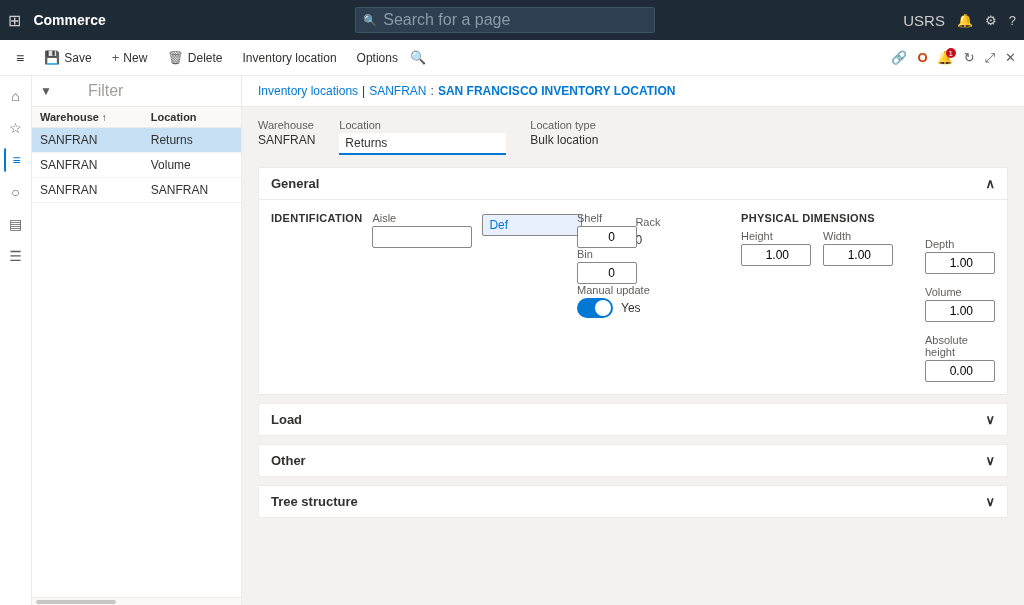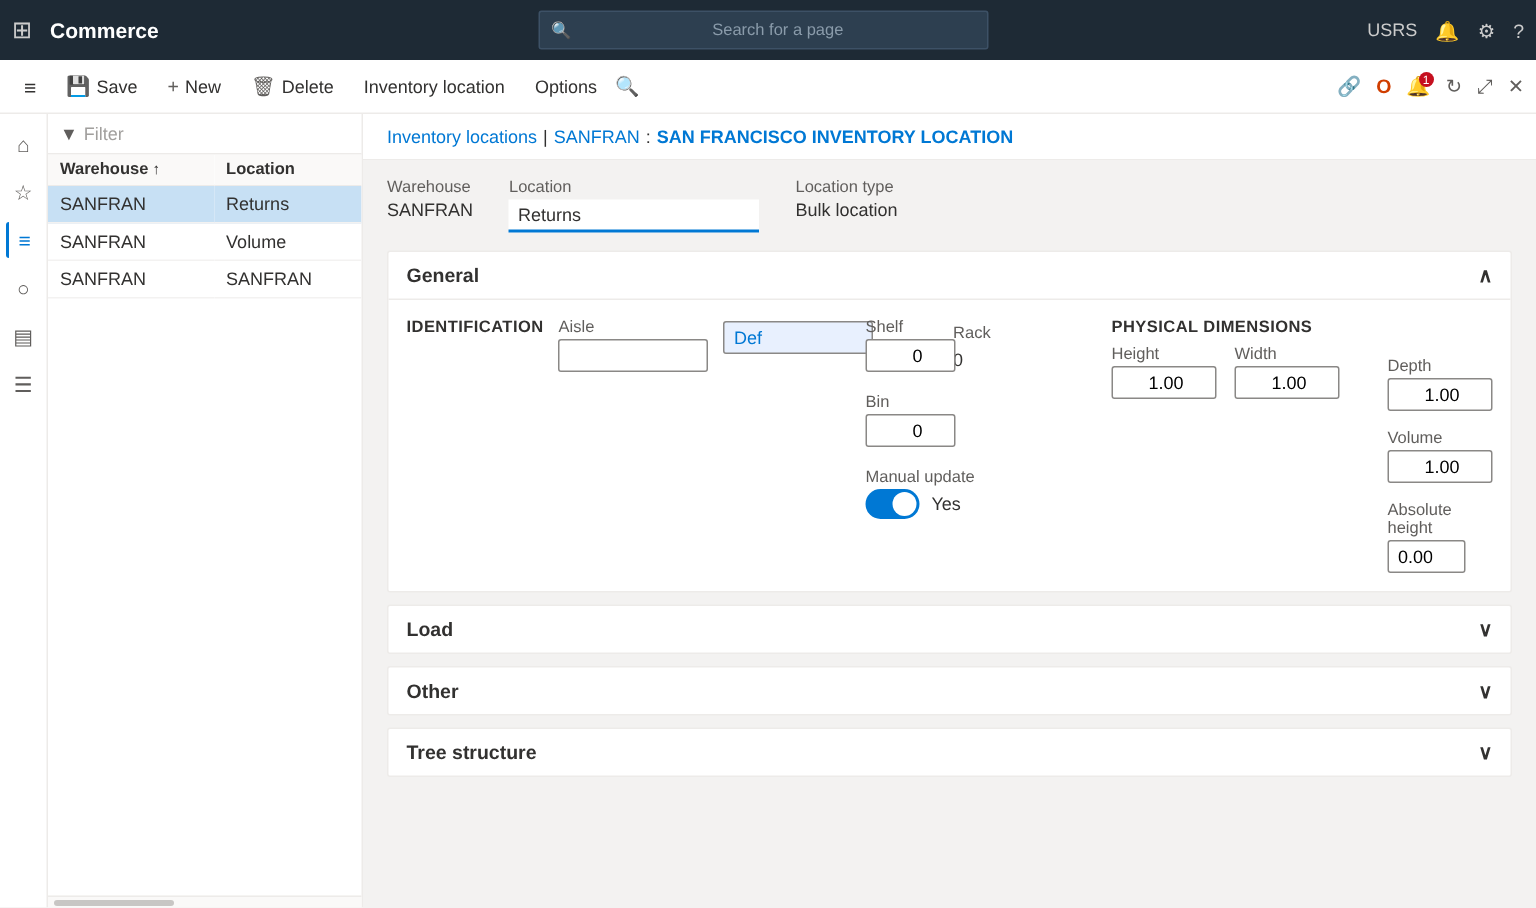--- a/index.html
+++ b/index.html
@@ -27,28 +27,27 @@
       display: flex;
       align-items: center;
       padding: 0 8px;
       gap: 6px;
       height: 26px;
     }
     .top-nav .search-bar input {
       background: transparent;
       border: none;
       color: #7dd3fc;
-      font-size: 11px;
+      font-size: 16px;
       outline: none;
       width: 100%;
-      text-align: center;
     }
     .top-nav .search-bar input::placeholder { color: #8a9baa; }
     .top-nav .right-icons { display: flex; align-items: center; gap: 12px; color: #ccc; font-size: 13px; }
-    .top-nav .right-icons .usrs { font-size: 12px; }
+    .top-nav .right-icons .usrs { font-size: 15px; }
 
     
     .command-bar {
       background: #fff;
       border-bottom: 1px solid #edebe9;
       height: 36px;
       display: flex;
       align-items: center;
       padding: 0 8px;
       gap: 4px;
@@ -102,24 +101,25 @@
       padding: 6px 8px;
       border-bottom: 1px solid #edebe9;
       display: flex;
       align-items: center;
       gap: 4px;
     }
     .list-panel .filter-bar .filter-icon { color: #605e5c; font-size: 12px; }
     .list-panel .filter-bar input {
       border: none;
       outline: none;
-      font-size: 12px;
+      font-size: 16px;
       color: #323130;
       width: 100%;
       background: transparent;
+      margin-left: 32px;
     }
     .list-panel .filter-bar input::placeholder { color: #a19f9d; }
 
     .list-table { width: 100%; border-collapse: collapse; }
     .list-table th {
       text-align: left;
       font-size: 11px;
       font-weight: 600;
       color: #323130;
       padding: 4px 8px;
@@ -392,21 +392,21 @@
                 <div style="margin-top:2px;">
                   <input class="field-input def-input" type="text" value="Def" id="def-input" style="width: 80px; background: rgb(220, 233, 248); color: rgb(0, 120, 212);">
                 </div>
                 <div style="margin-top:4px;margin-left:43px;">
                   <div class="sub-field-label">Rack</div>
                   <div class="rack-num">0</div>
                 </div>
               </div>
             </div>
 
-            <div style="display:flex;flex-direction:column;gap:14px;min-width:100px;">
+            <div style="display:flex;flex-direction:column;min-width:100px;">
               <div>
                 <div class="sub-field-label">Shelf</div>
                 <input class="num-input" type="number" value="0" id="shelf-val" style="">
               </div>
               <div>
                 <div class="sub-field-label">Bin</div>
                 <input class="num-input" type="number" value="0" id="bin-val" style="">
               </div>
               <div>
                 <div class="sub-field-label">Manual update</div>
@@ -439,21 +439,21 @@
                   <div>
                     <div class="sub-field-label">Depth</div>
                     <input class="num-input" type="number" value="1.00" id="depth-val" style="width: 70px;">
                   </div>
                   <div>
                     <div class="sub-field-label">Volume</div>
                     <input class="num-input" type="number" value="1.00" id="volume-val" style="width: 70px;">
                   </div>
                   <div>
                     <div class="sub-field-label">Absolute height</div>
-                    <input class="num-input" type="number" value="0.00" id="abs-height-val" style="width: 52px;">
+                    <input class="num-input" type="number" value="0.00" id="abs-height-val" style="width: 70px;">
                   </div>
                 </div>
               </div>
             </div>
 
           </div>
         </div>
       </div>
 
       <div class="section-card">

